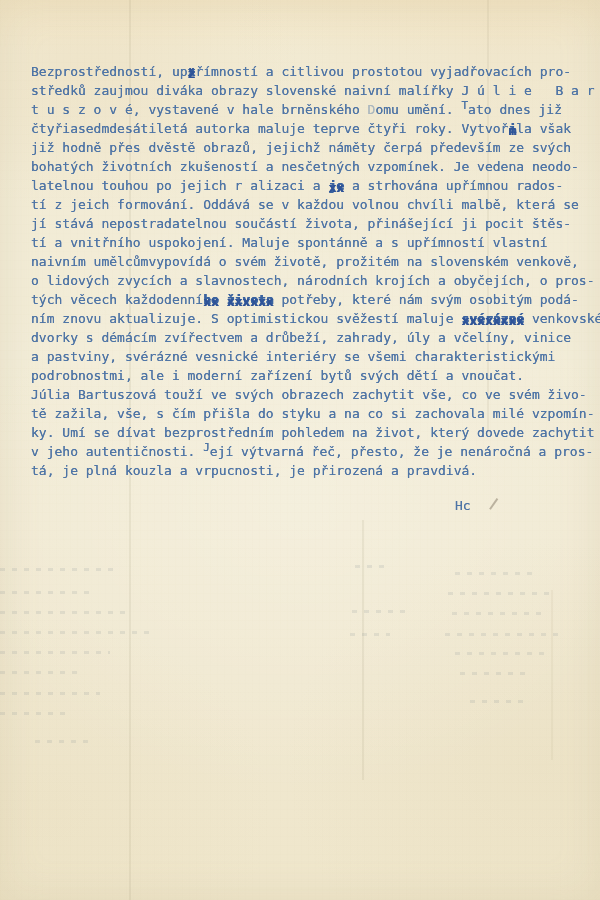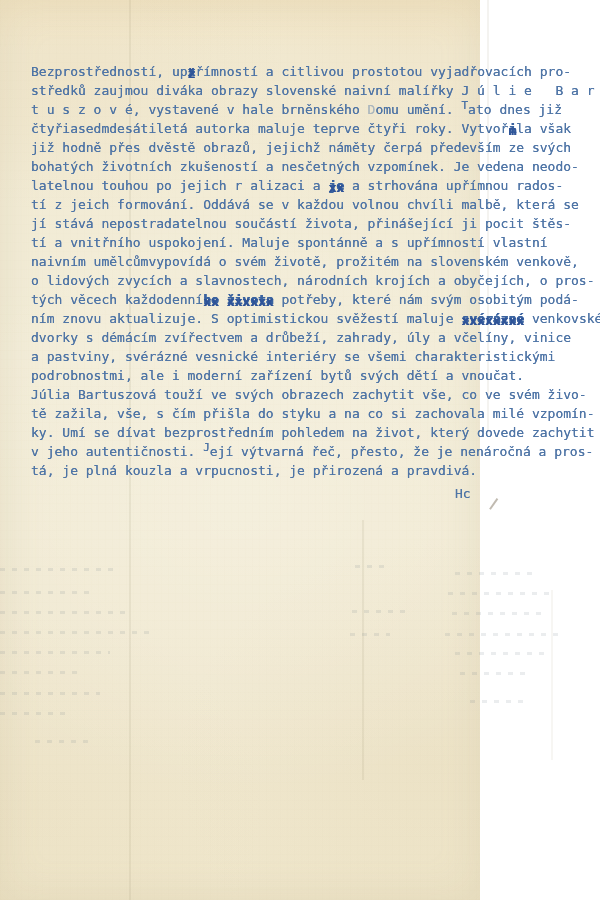--- a/index.html
+++ b/index.html
@@ -1,18 +1,18 @@
 <!DOCTYPE html>
 <html><head>
 <meta charset="utf-8">
 <style>
   html,body{margin:0;padding:0;}
   body{width:600px;height:900px;overflow:hidden;}
   .page{
-    position:relative;width:480px;height:900px;
+    position:relative;width:600px;height:900px;
     background:
       linear-gradient(180deg, #f3e7c9 0%, #f2ebd4 6%, #f2ecd7 40%, #f0e8d0 75%, #efe6cb 100%);
     font-family:"DejaVu Sans Mono","Liberation Mono",monospace;
   }
   
   .page::before{
     content:"";position:absolute;inset:0;pointer-events:none;
     background:
       radial-gradient(ellipse 300px 200px at 15% 8%, rgba(222,196,150,.18), transparent 70%),
       radial-gradient(ellipse 400px 260px at 85% 4%, rgba(226,200,155,.15), transparent 70%),
@@ -48,21 +48,21 @@
     position:relative;color:#3a63a0;font-weight:bold;
     text-shadow:.5px 0 0 #3a63a0, 0 0 .6px rgba(40,80,150,.9);
   }
   .xed::after{
     content:attr(data-over);position:absolute;left:0;top:0;
     color:rgba(45,80,150,.8);font-weight:bold;
   }
   .raised{position:relative;top:-5px;display:inline-block;font-size:11px;}
   .faint{opacity:.42;}
   .signature{
-    position:absolute;left:455px;top:486px;
+    position:absolute;left:455px;top:498px;
     font-size:13px;color:#4e75a6;text-shadow:0 0 .6px rgba(62,100,158,.85);
   }
   .pencil-mark{
     position:absolute;left:487px;top:503px;width:13px;height:1.5px;
     background:rgba(140,130,112,.55);transform:rotate(-55deg);
   }
   .vignette{position:absolute;inset:0;pointer-events:none;
     box-shadow:inset 0 0 40px rgba(180,160,115,.18);}
 </style>
 </head>

